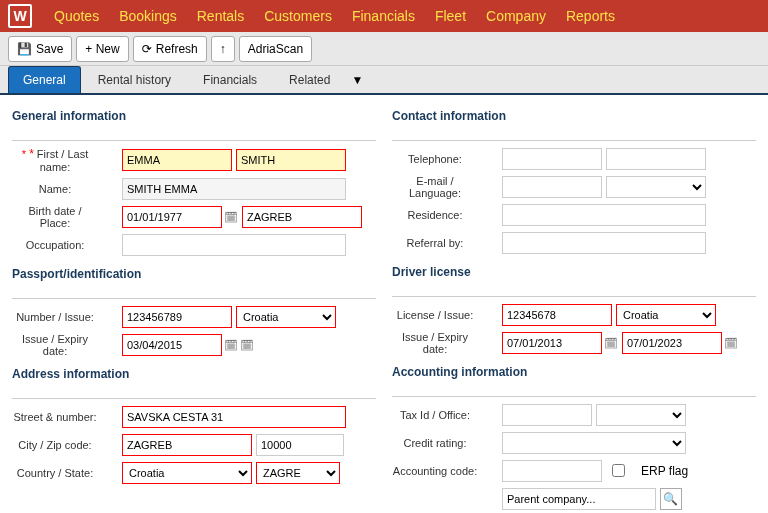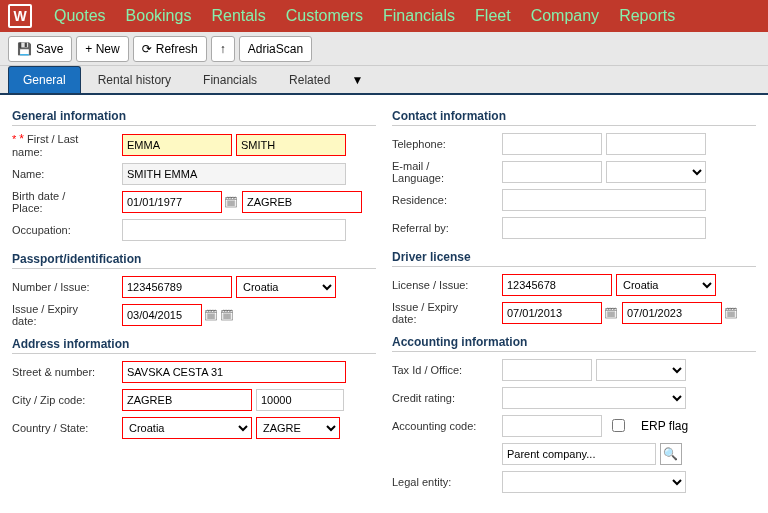--- a/index.html
+++ b/index.html
@@ -1,40 +1,40 @@
 <!DOCTYPE html>
 <html><head>
   <meta charset="utf-8">
   <style>
     * { box-sizing: border-box; margin: 0; padding: 0; font-family: Arial, sans-serif; font-size: 12px; }
     body { background: #f0f0f0; width: 768px; }
 
     
     .top-nav { background: #c0392b; display: flex; align-items: center; padding: 0 8px; height: 32px; }
     .top-nav .logo { width: 24px; height: 24px; background: #c0392b; border: 2px solid white; display: flex; align-items: center; justify-content: center; color: white; font-weight: bold; font-size: 14px; margin-right: 12px; border-radius: 2px; }
-    .top-nav .nav-item { color: #86efac; padding: 6px 10px; cursor: pointer; font-size: 16px; height: 24px; display: flex; align-items: center; }
+    .top-nav .nav-item { color: #fde047; padding: 6px 10px; cursor: pointer; font-size: 14px; height: 24px; display: flex; align-items: center; }
 
     
     .toolbar { background: #e8e8e8; border-bottom: 1px solid #ccc; display: flex; align-items: center; padding: 4px 8px; gap: 4px; height: 34px; }
     .toolbar-btn { background: white; border: 1px solid #aaa; border-radius: 3px; padding: 3px 8px; cursor: pointer; display: flex; align-items: center; gap: 4px; font-size: 12px; height: 26px; }
 
     
     .tabs { background: #e8e8e8; border-bottom: 2px solid #1a3a5c; display: flex; align-items: flex-end; padding: 0 8px; }
     .tab { padding: 6px 14px; cursor: pointer; border: 1px solid transparent; border-bottom: none; margin-right: 2px; font-size: 12px; background: transparent; color: #333; }
     .tab.active { background: #1a6fbe; color: white; border-color: #1a3a5c; border-radius: 3px 3px 0 0; }
     .tab-dropdown { padding: 6px 4px; cursor: pointer; }
 
     
     .content { background: white; padding: 10px 12px; min-height: 440px; display: grid; grid-template-columns: 1fr 1fr; gap: 0 16px; }
 
     .section { margin-bottom: 10px; }
-    .section-title { font-weight: bold; font-size: 12px; color: #1a3a5c; border-bottom: 1px solid #ccc; padding-bottom: 2px; margin-bottom: 6px; margin-top: 4px; }
+    .section-title { font-weight: bold; font-size: 12px; color: #1a3a5c; border-bottom: 1px solid #ccc; padding-bottom: 17px; margin-bottom: 6px; margin-top: 4px; }
 
     .form-row { display: flex; align-items: center; margin-bottom: 4px; min-height: 24px; }
-    .form-label { width: 110px; min-width: 110px; color: #333; font-size: 11px; text-align: left; padding-right: 24px; }
+    .form-label { width: 110px; min-width: 110px; color: #333; font-size: 11px; text-align: center; padding-right: 24px; }
     .form-label.required::before { content: '* '; color: red; }
     .form-control { border: 1px solid #ccc; padding: 2px 4px; height: 22px; font-size: 11px; background: white; }
     .form-control.red-border { border: 1px solid red; }
     .form-control.yellow-bg { background: #fef9c3; }
     .form-control.readonly { background: #f5f5f5; }
     .form-select { border: 1px solid #ccc; height: 22px; font-size: 11px; background: white; padding: 0 2px; }
     .form-select.red-border { border: 1px solid red; }
 
     
     .left-col { }
@@ -42,21 +42,21 @@
     .input-first { width: 110px; }
     .input-last { width: 110px; margin-left: 4px; }
     .input-name { width: 224px; }
     .input-birth { width: 100px; }
     .input-place { width: 120px; margin-left: 4px; }
     .input-occupation { width: 224px; }
 
     
     .input-passport-num { width: 110px; }
     .input-passport-country { width: 100px; margin-left: 4px; }
-    .input-issue-date { width: 80px; }
+    .input-issue-date { width: 100px; }
     .input-expiry-date { width: 100px; margin-left: 4px; }
 
     
     .input-street { width: 224px; }
     .input-city { width: 130px; }
     .input-zip { width: 88px; margin-left: 4px; }
     .input-country { width: 130px; }
     .input-state { width: 84px; margin-left: 4px; }
 
     

